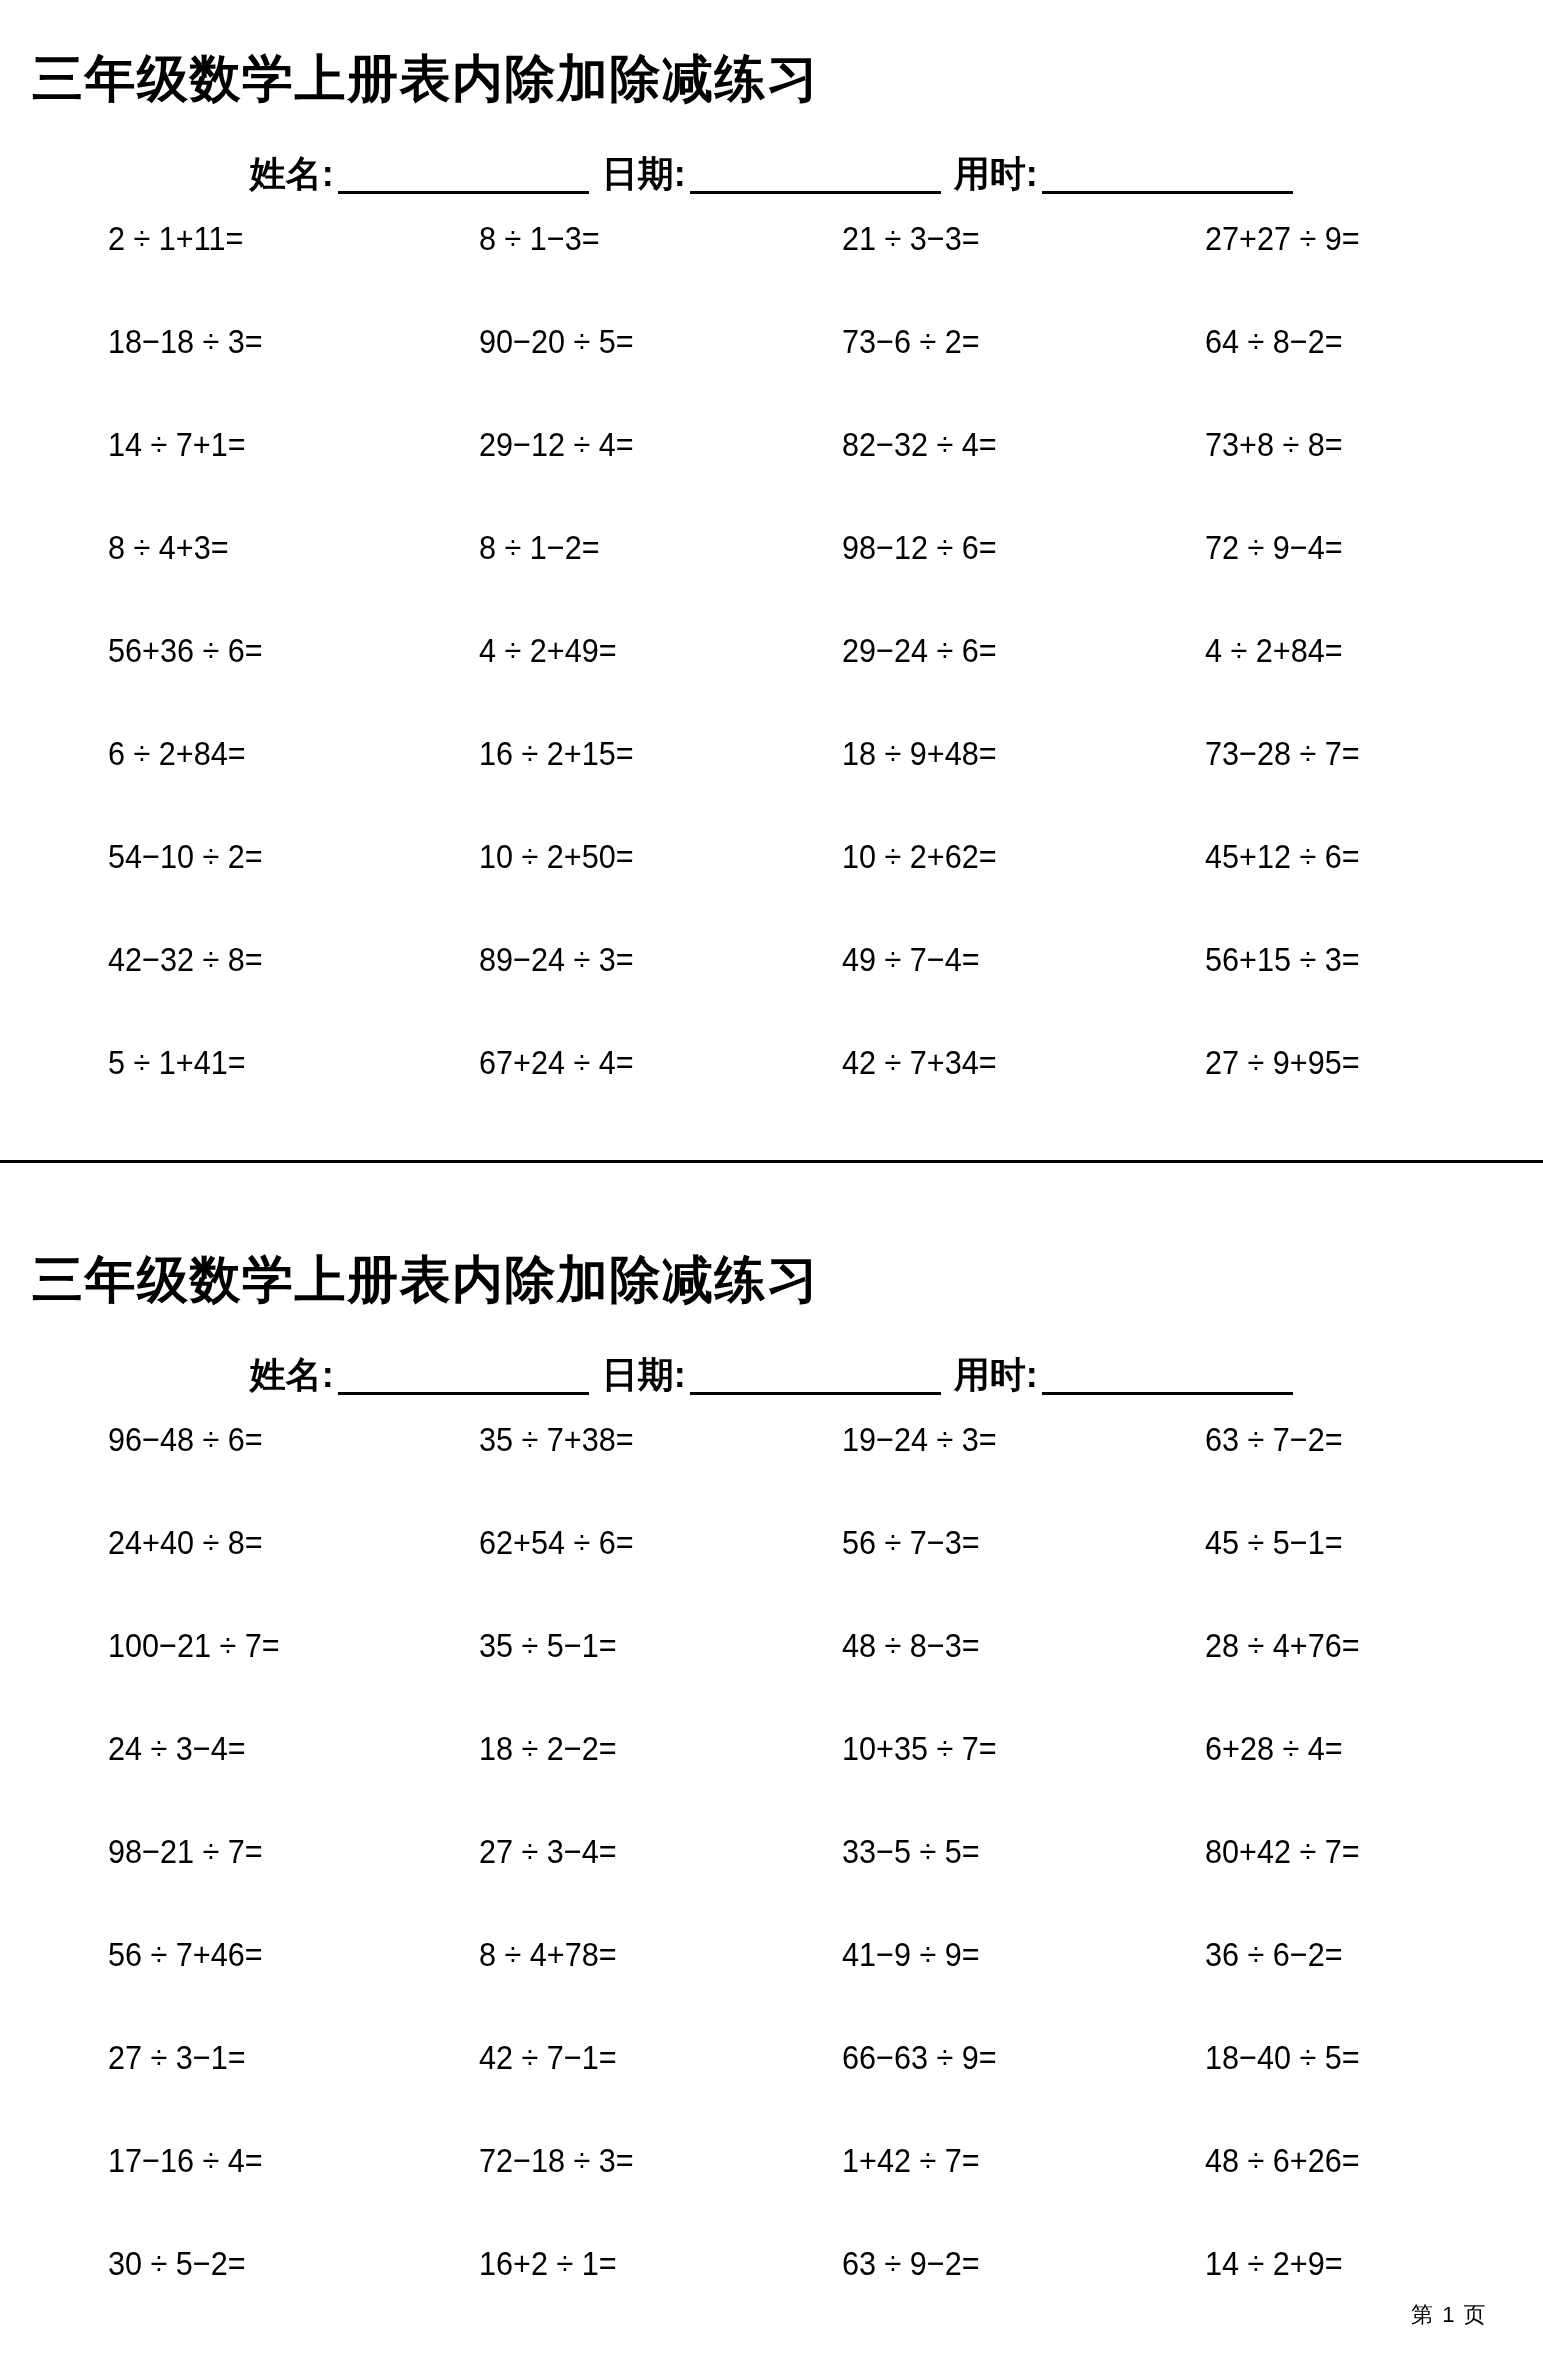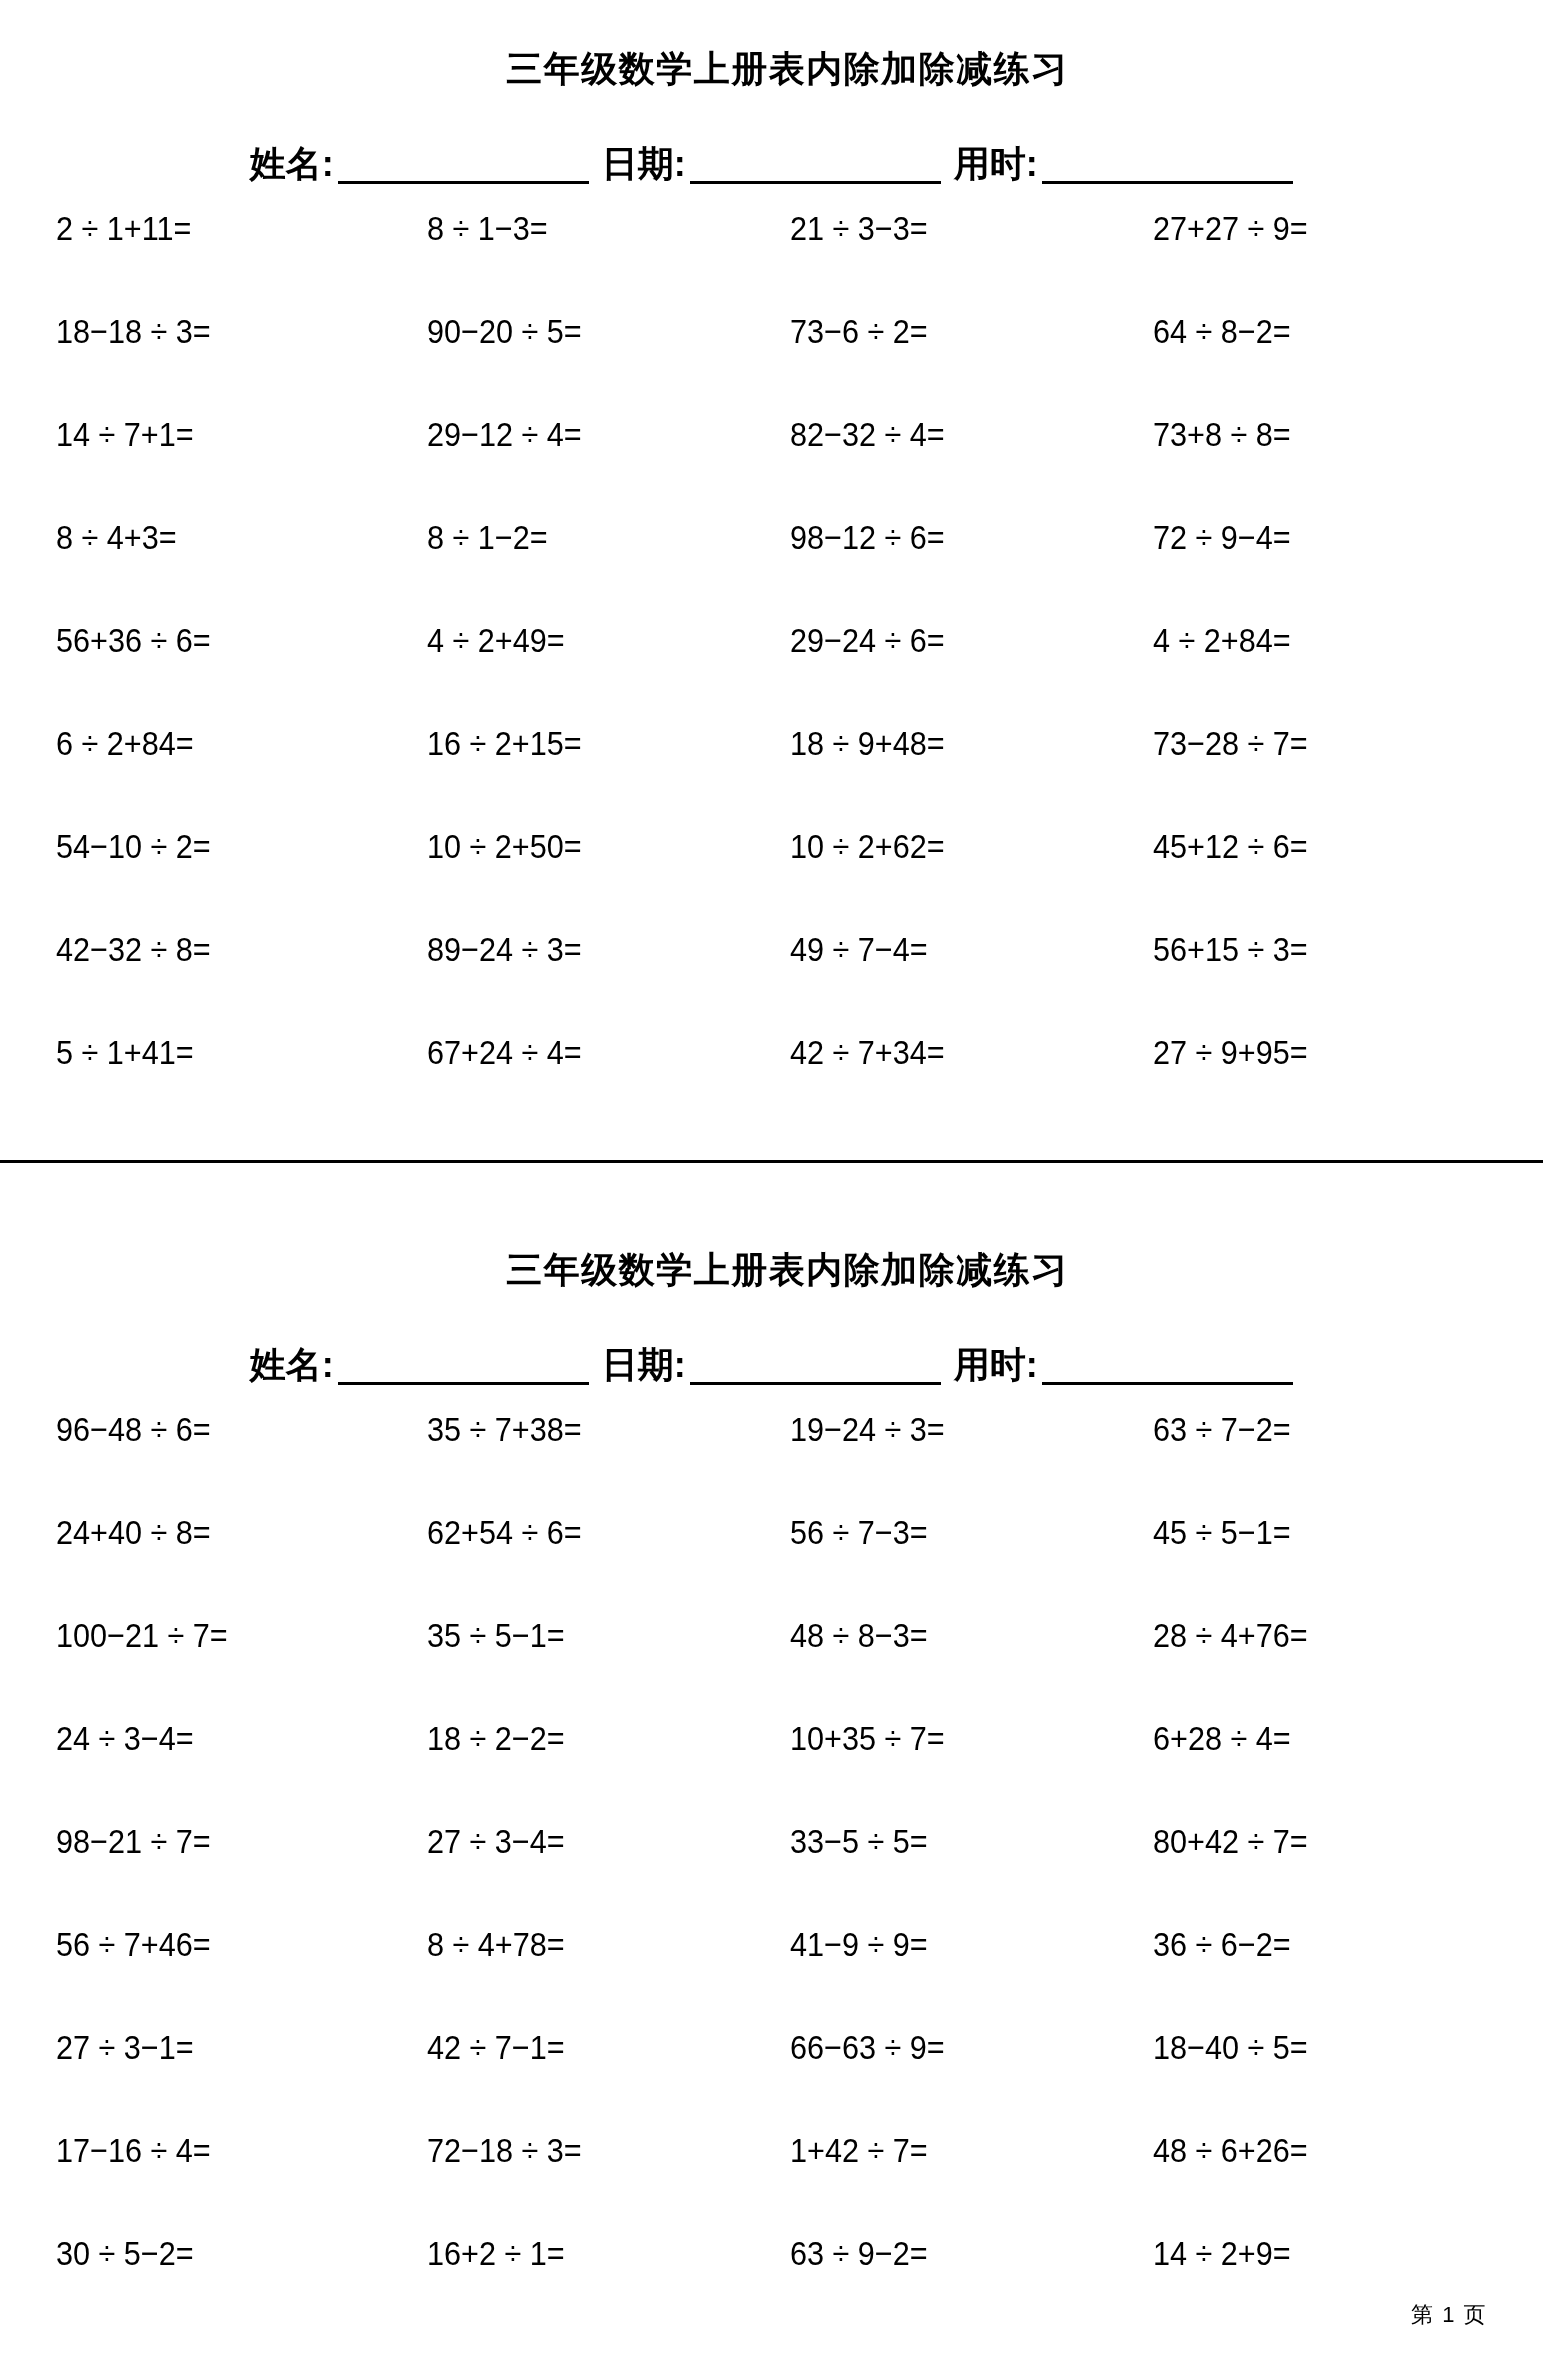--- a/index.html
+++ b/index.html
@@ -20,22 +20,21 @@
     width: 100%;
   }
   .page-1 { height: 1160px; padding-top: 12.4px; }
   .page-2 { height: 1215px; padding-top: 51px; position: relative; }
   .divider {
     width: 100%;
     height: 0;
     border-top: 3.1px solid #000000;
   }
   .title {
-    text-align: center;
-    font-size: 36px;
+    font-size: 51px;
     font-weight: bold;
     line-height: 63px;
     letter-spacing: 1.5px;
     white-space: nowrap;
     margin-left: 32px;
   }
   .meta {
     display: flex;
     justify-content: center;
     align-items: flex-end;
@@ -56,21 +55,21 @@
   }
   .blank-line {
     display: inline-block;
     width: 251px;
     height: 39px;
     margin-left: 4.6px;
     border-bottom: 3.1px solid #000000;
   }
   .problem-grid {
     margin-top: 23px;
-    padding-left: 56px;
+    padding-left: 108px;
     display: grid;
     grid-template-columns: 371px 363px 363px auto;
     grid-auto-rows: 103px;
     font-size: 34px;
   }
   .cell {
     white-space: nowrap;
     line-height: 40px;
     transform: scaleX(0.9);
     transform-origin: left center;

